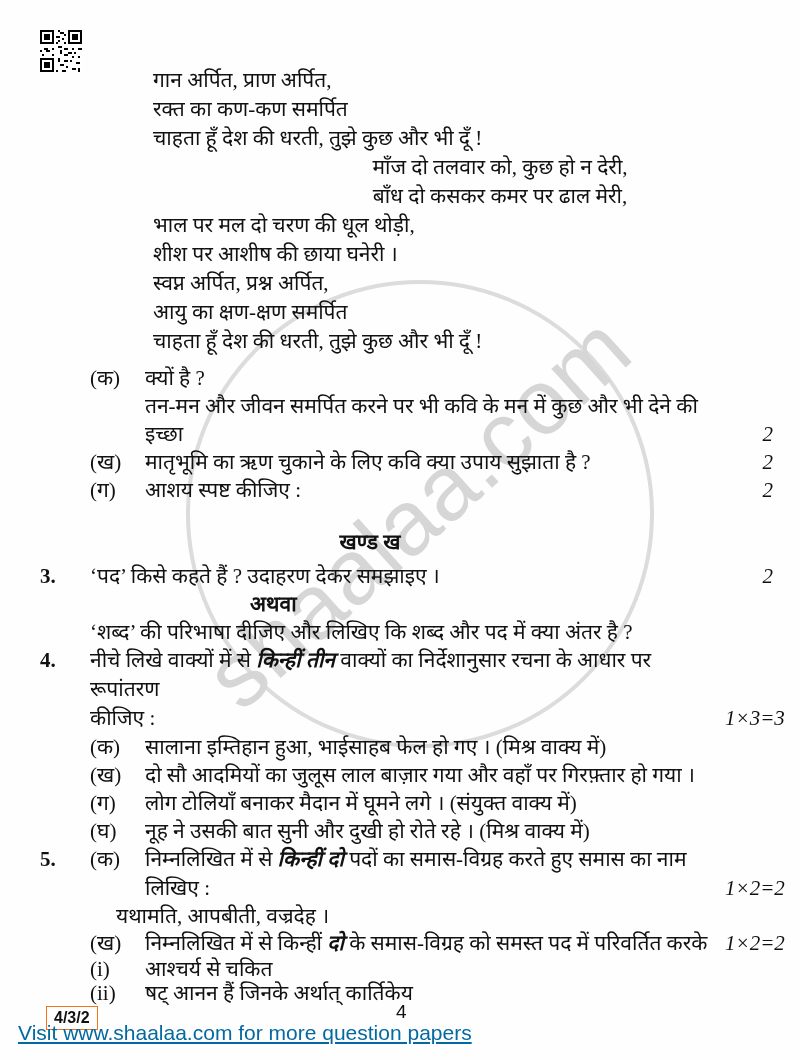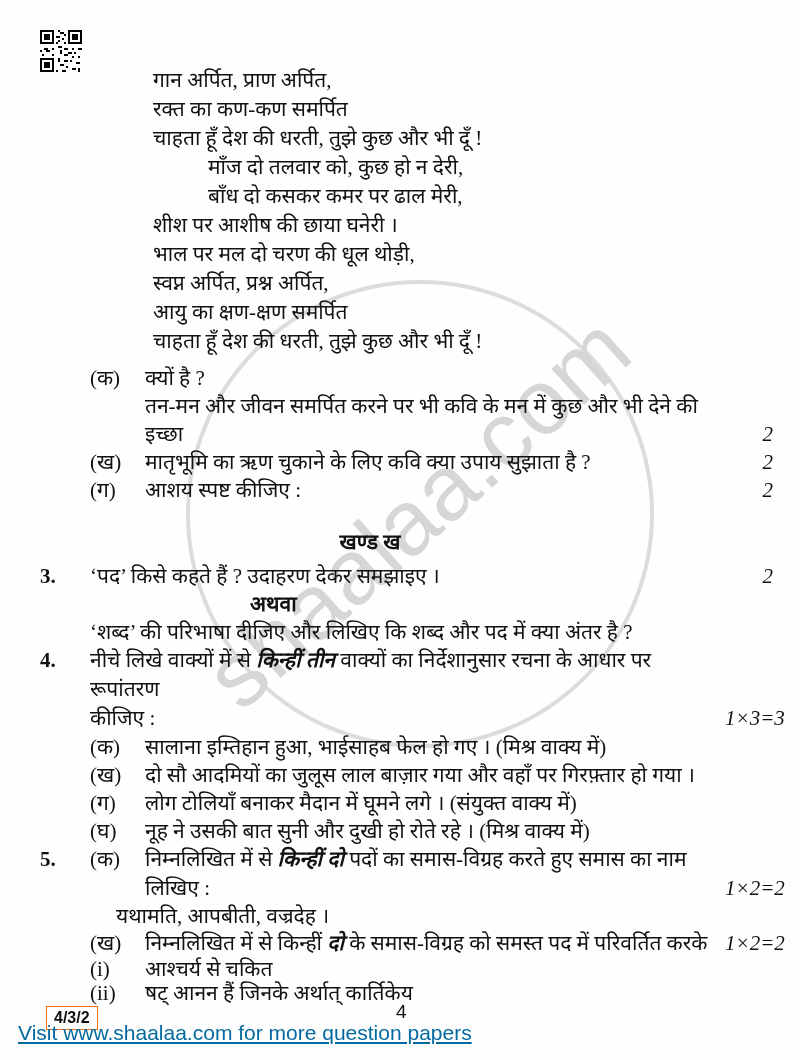--- a/index.html
+++ b/index.html
@@ -19,21 +19,21 @@
     font-family:"Liberation Sans","DejaVu Sans",sans-serif;
     font-size:92px;color:#d6d6d6;white-space:nowrap;letter-spacing:1px;
   }
   
   .qr{position:absolute;left:40px;top:30px;z-index:2;}
   
   .content{position:absolute;left:0;top:58px;width:800px;z-index:1;
     padding:0;box-sizing:border-box;}
   .poem{margin:8px;}
   .poem-line{display:block;margin-left:145px;line-height:29px;white-space:nowrap;}
-  .poem-line.indent{margin-left:200px;}
+  .poem-line.indent{margin-left:200px;text-align:center;}
   .qrow{display:flex;line-height:28px;padding-left:40px;padding-right:27px;}
   .qrow.lh29{line-height:29px;}
   .qrow.lh24{line-height:24px;}
   .qnum{width:50px;font-weight:bold;flex:0 0 auto;}
   .qsub{width:55px;flex:0 0 auto;}
   .qtext{flex:1 1 auto;}
   .qtext .block{display:block;}
   .qmarks{width:48px;flex:0 0 auto;text-align:right;font-style:italic;align-self:flex-end;}
   .right-cont{display:block;text-align:right;}
   .em-bi{font-weight:bold;font-style:italic;}
@@ -116,22 +116,22 @@
   </svg>
 
   <div class="content">
 
     <div class="poem">
       <span class="poem-line">गान अर्पित, प्राण अर्पित,</span>
       <span class="poem-line">रक्त का कण-कण समर्पित</span>
       <span class="poem-line">चाहता हूँ देश की धरती, तुझे कुछ और भी दूँ !</span>
       <span class="poem-line indent">माँज दो तलवार को, कुछ हो न देरी,</span>
       <span class="poem-line indent">बाँध दो कसकर कमर पर ढाल मेरी,</span>
+      <span class="poem-line">भाल पर मल दो चरण की धूल थोड़ी,</span>
       <span class="poem-line">शीश पर आशीष की छाया घनेरी ।</span>
-      <span class="poem-line">भाल पर मल दो चरण की धूल थोड़ी,</span>
       <span class="poem-line">स्वप्न अर्पित, प्रश्न अर्पित,</span>
       <span class="poem-line">आयु का क्षण-क्षण समर्पित</span>
       <span class="poem-line">चाहता हूँ देश की धरती, तुझे कुछ और भी दूँ !</span>
     </div>
 
     <div class="qrow gap4">
       <span class="qnum"></span>
       <span class="qsub">(क)</span>
       <span class="qtext">
         <span class="block">क्यों है ?</span>

